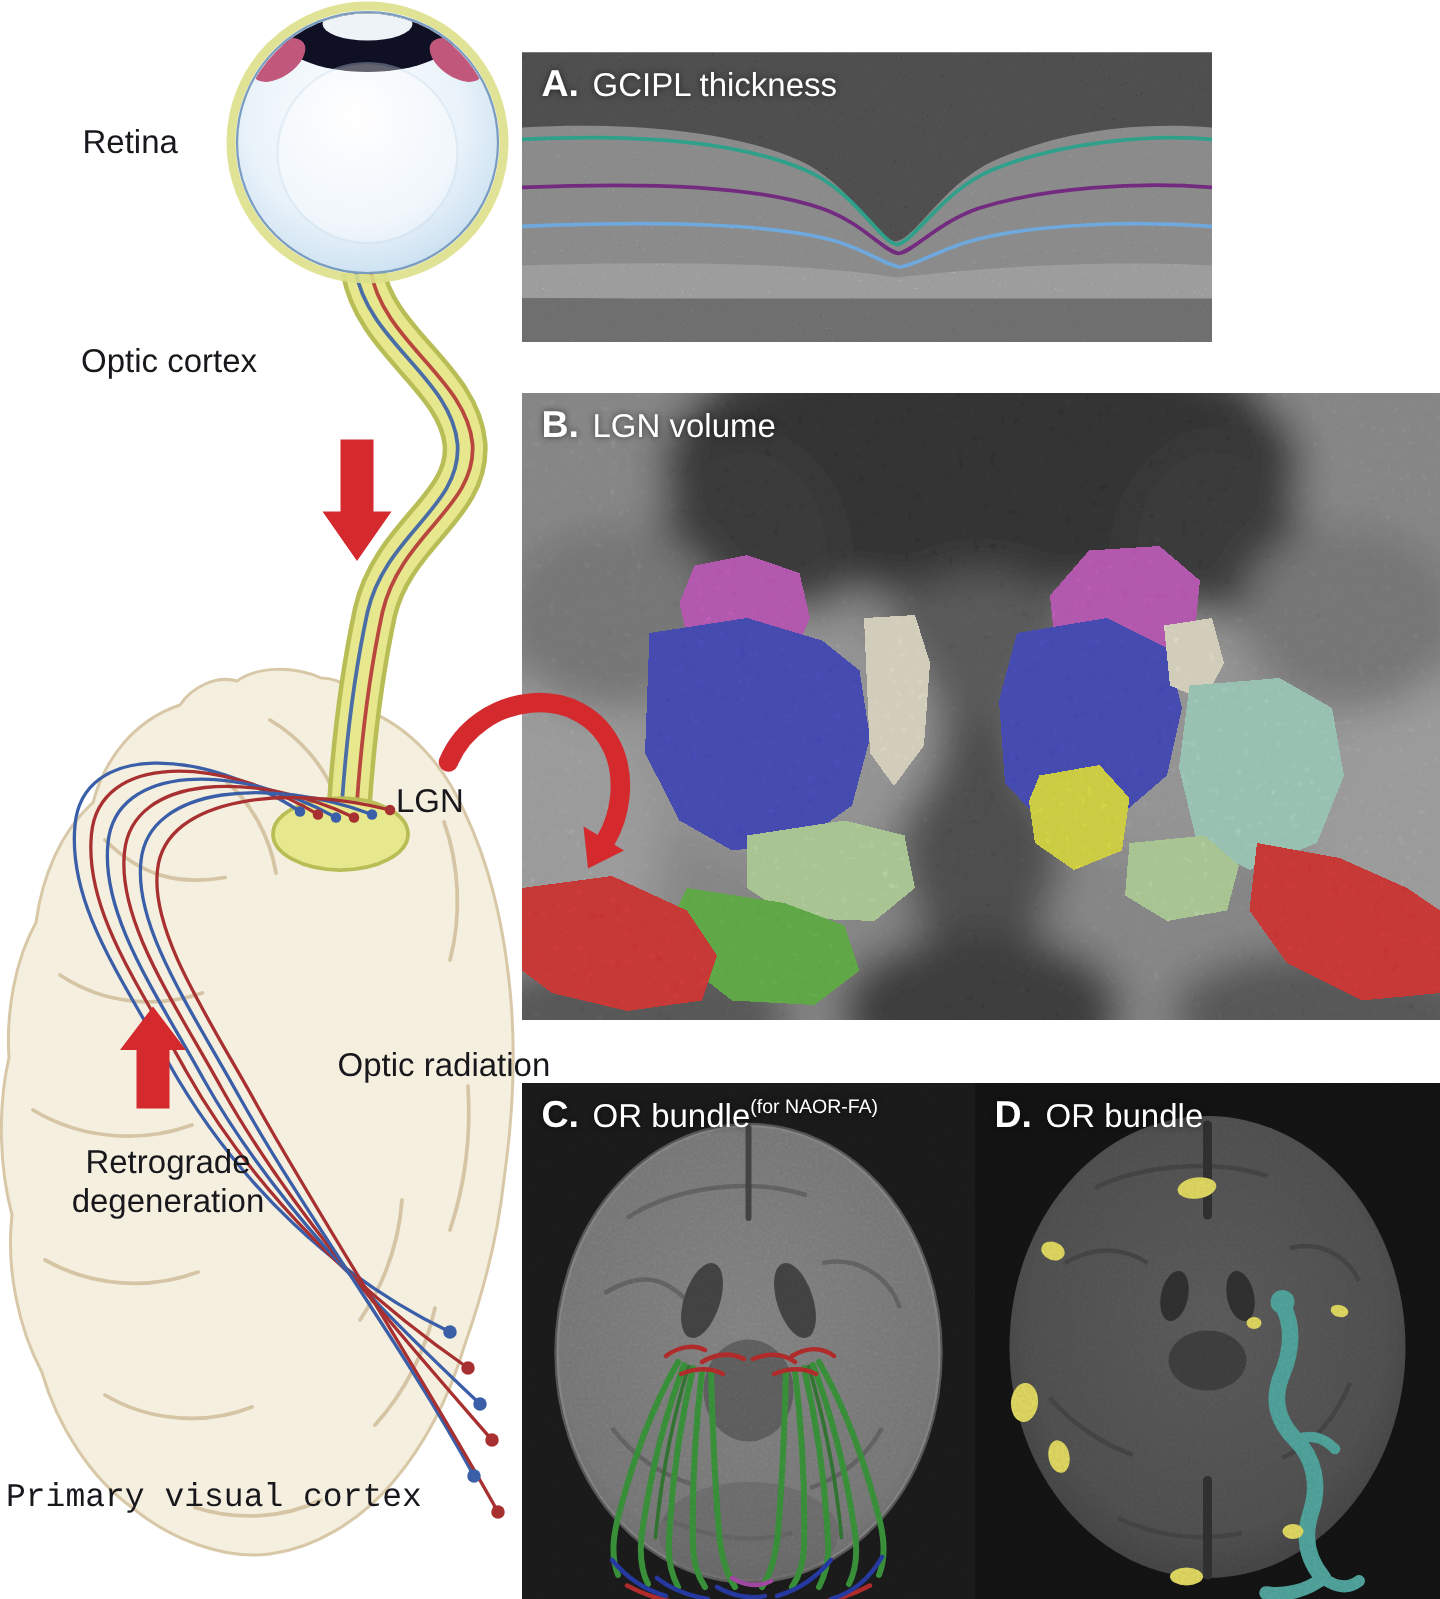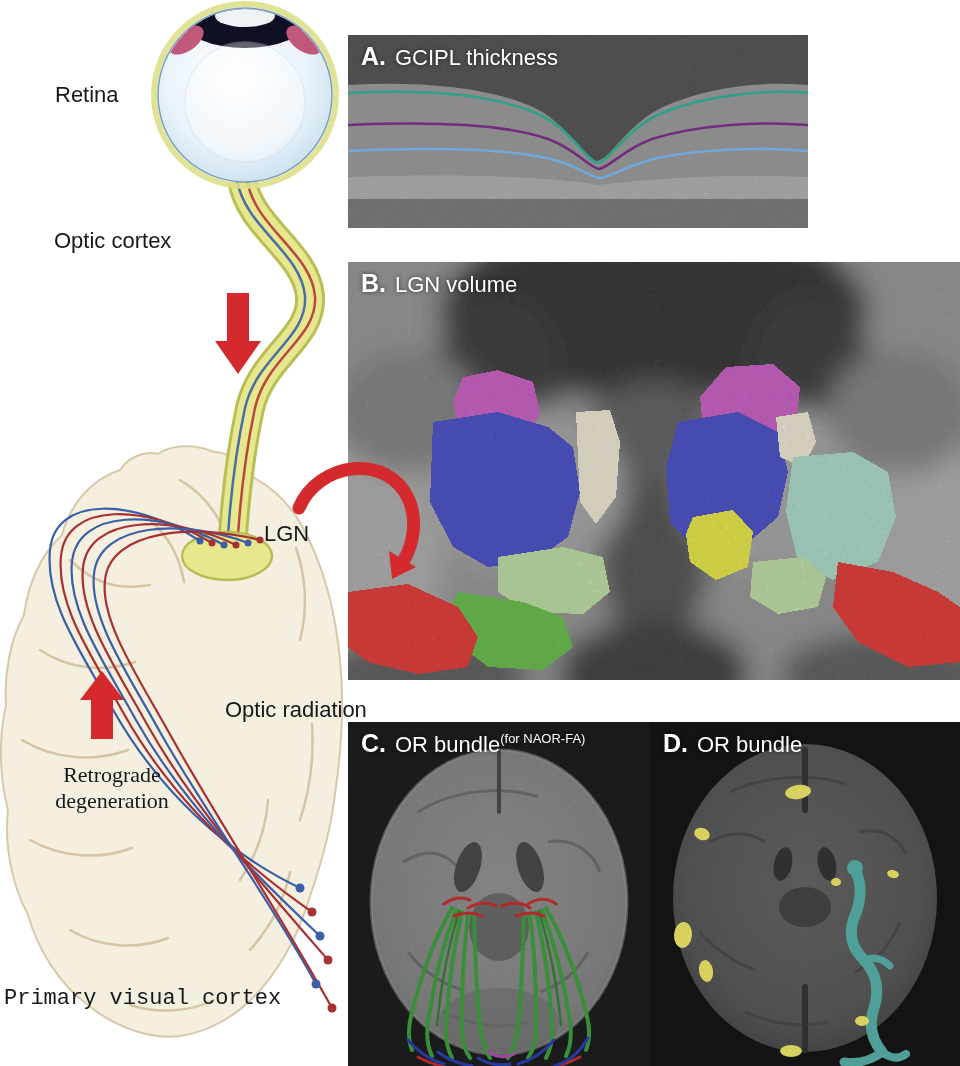--- a/index.html
+++ b/index.html
@@ -21,21 +21,21 @@
   .ptitle  { font-size:22px; font-weight:400; }
   .ptcol   { display:flex; flex-direction:row; line-height:1.25; }
   .psub    { font-size:13px; font-weight:400; }
 
   .alabel { position:absolute; z-index:4; color:#17171c; font-size:22px; line-height:1.2;text-align:center; }
   .lbl-retina        { left:55px;  top:82px; }
   .lbl-optic-nerve   { left:54px;  top:228px; }
   .lbl-anterograde   { left:48px;  top:302px; width:190px; text-align:center; }
   .lbl-lgn           { left:264px; top:521px; }
   .lbl-optic-rad     { left:225px; top:697px; }
-  .lbl-retrograde    { left:22px;  top:762px; width:180px; text-align:center;font-family:Liberation Serif, serif; }
+  .lbl-retrograde    { left:22px;  top:762px; width:180px; text-align:center; }
   .lbl-pvc           { left:4px;   top:986px; white-space:nowrap;font-family:Liberation Mono, monospace; }
 </style>
 </head>
 <body>
 
 <div class="fig">
 
   <div class="panel panel-a">
     <svg width="460" height="193" viewBox="0 0 460 193">
       <defs>

